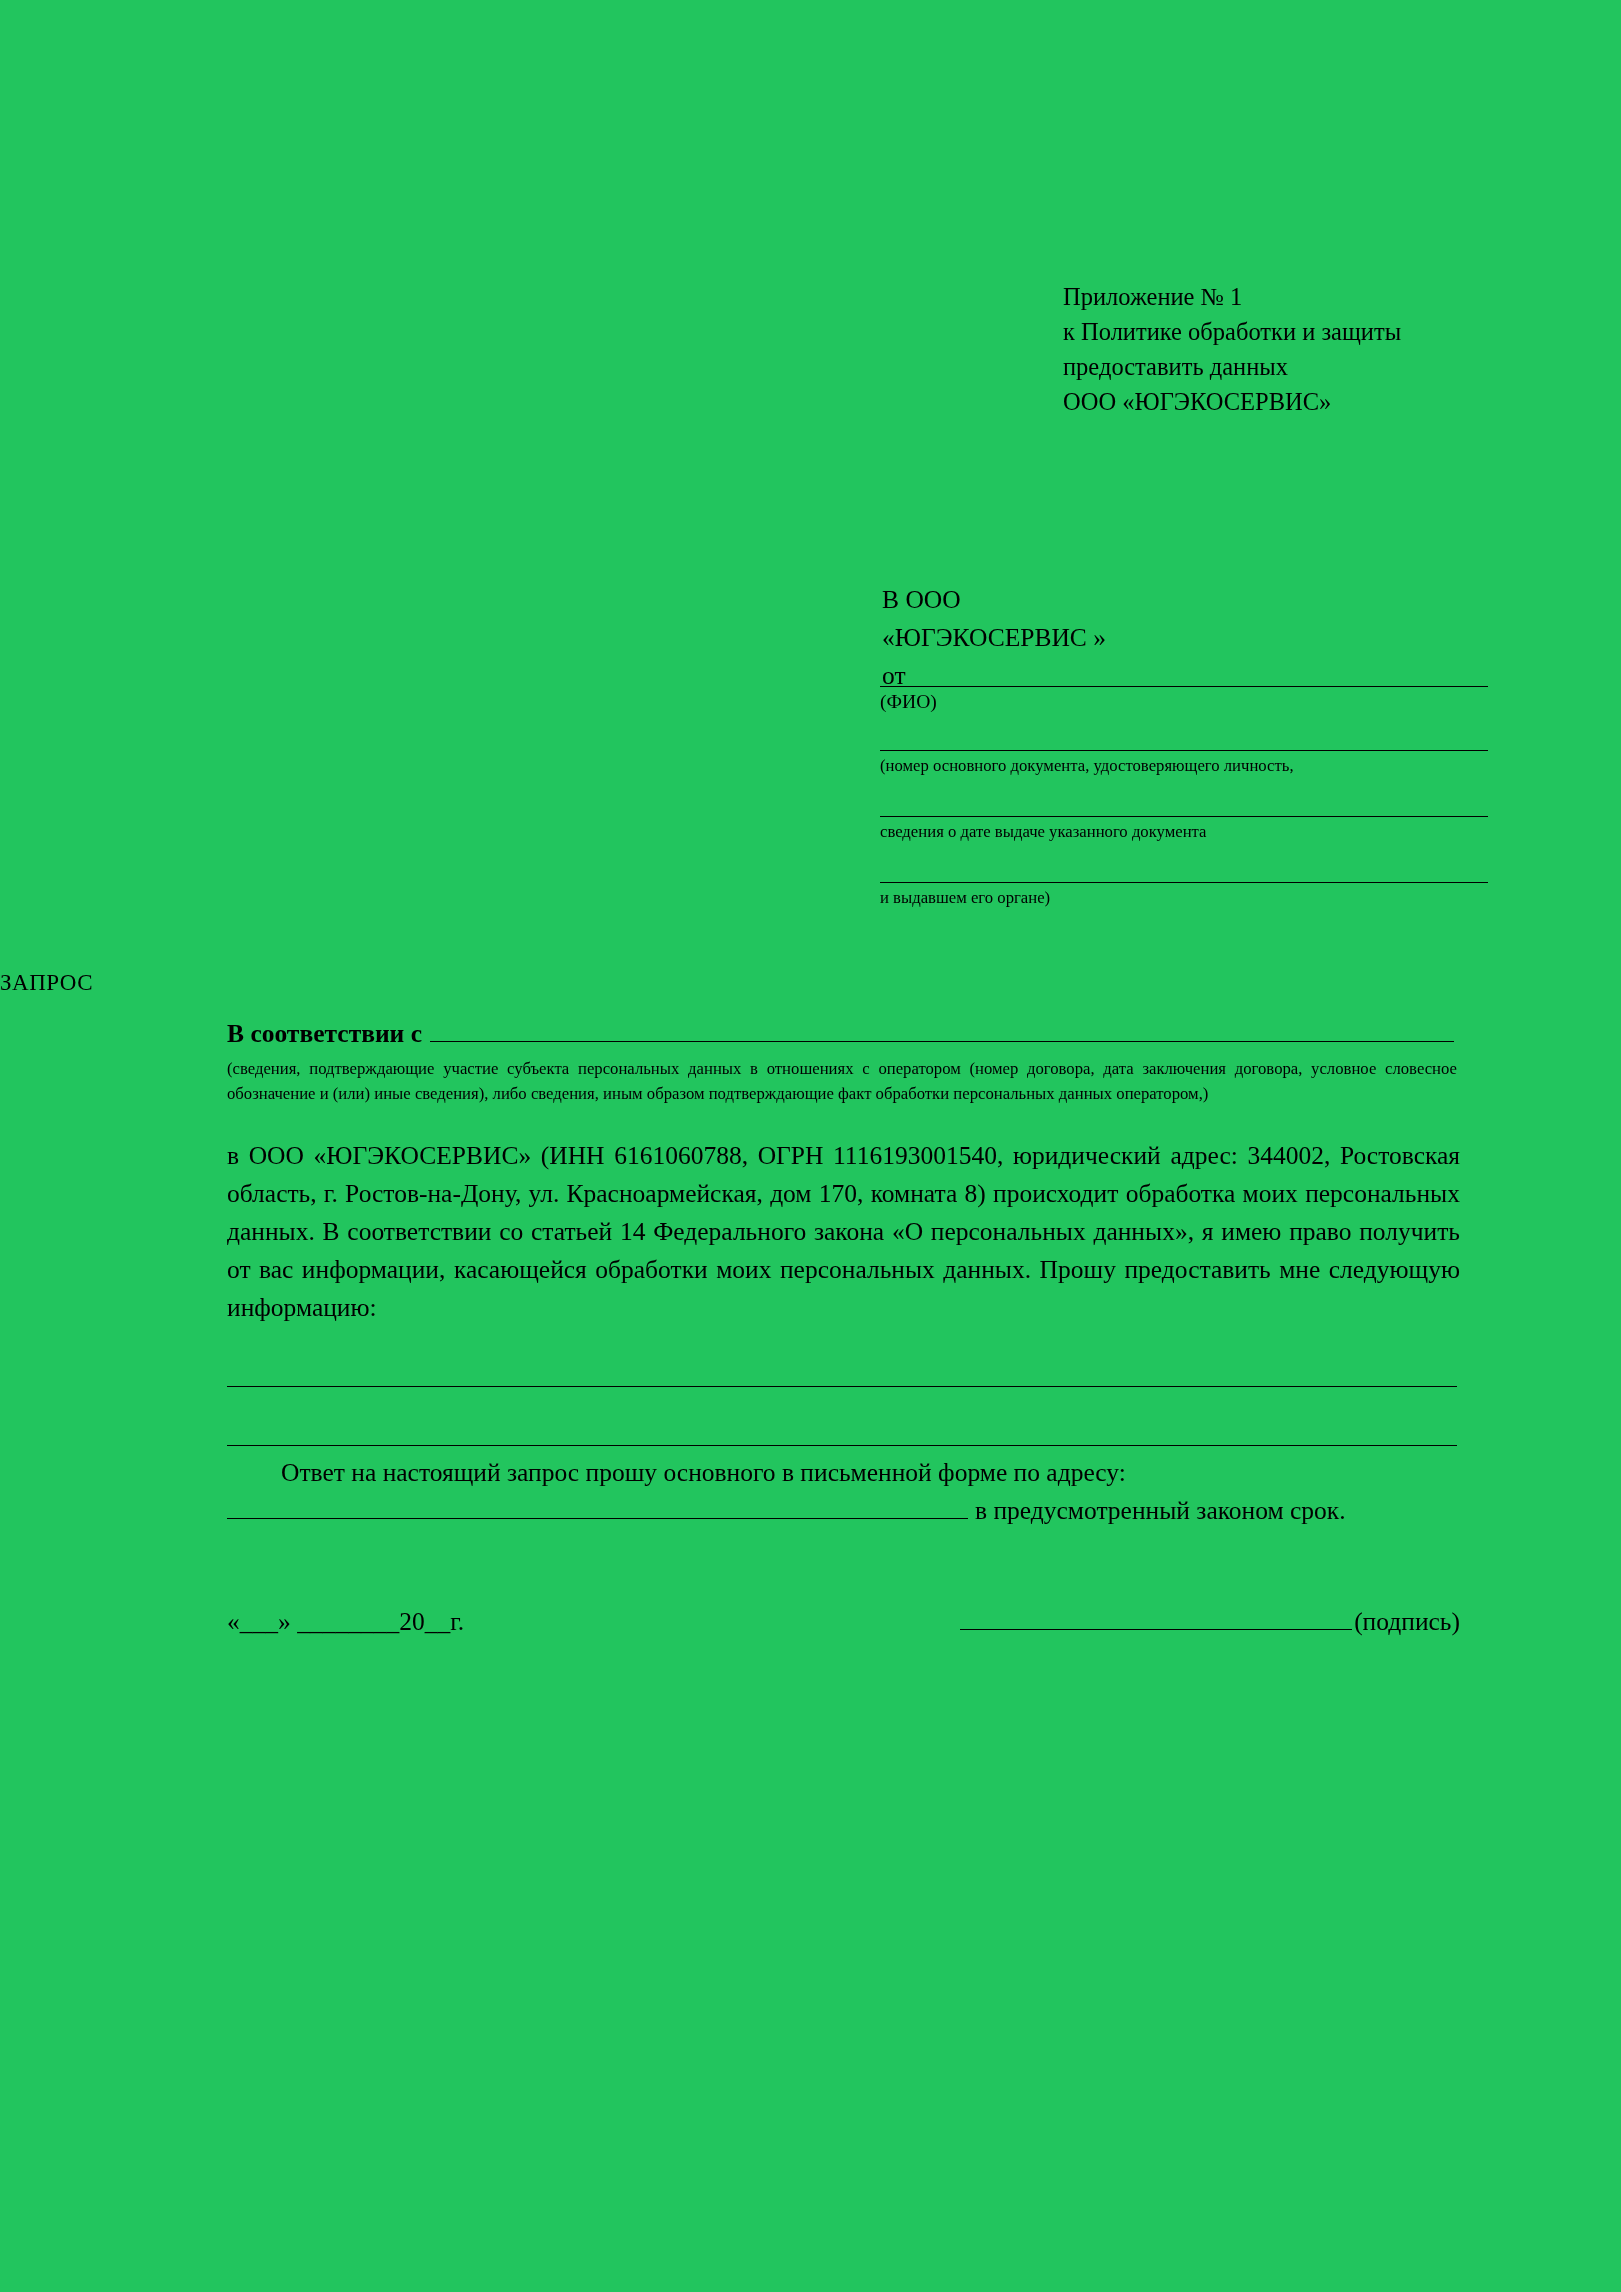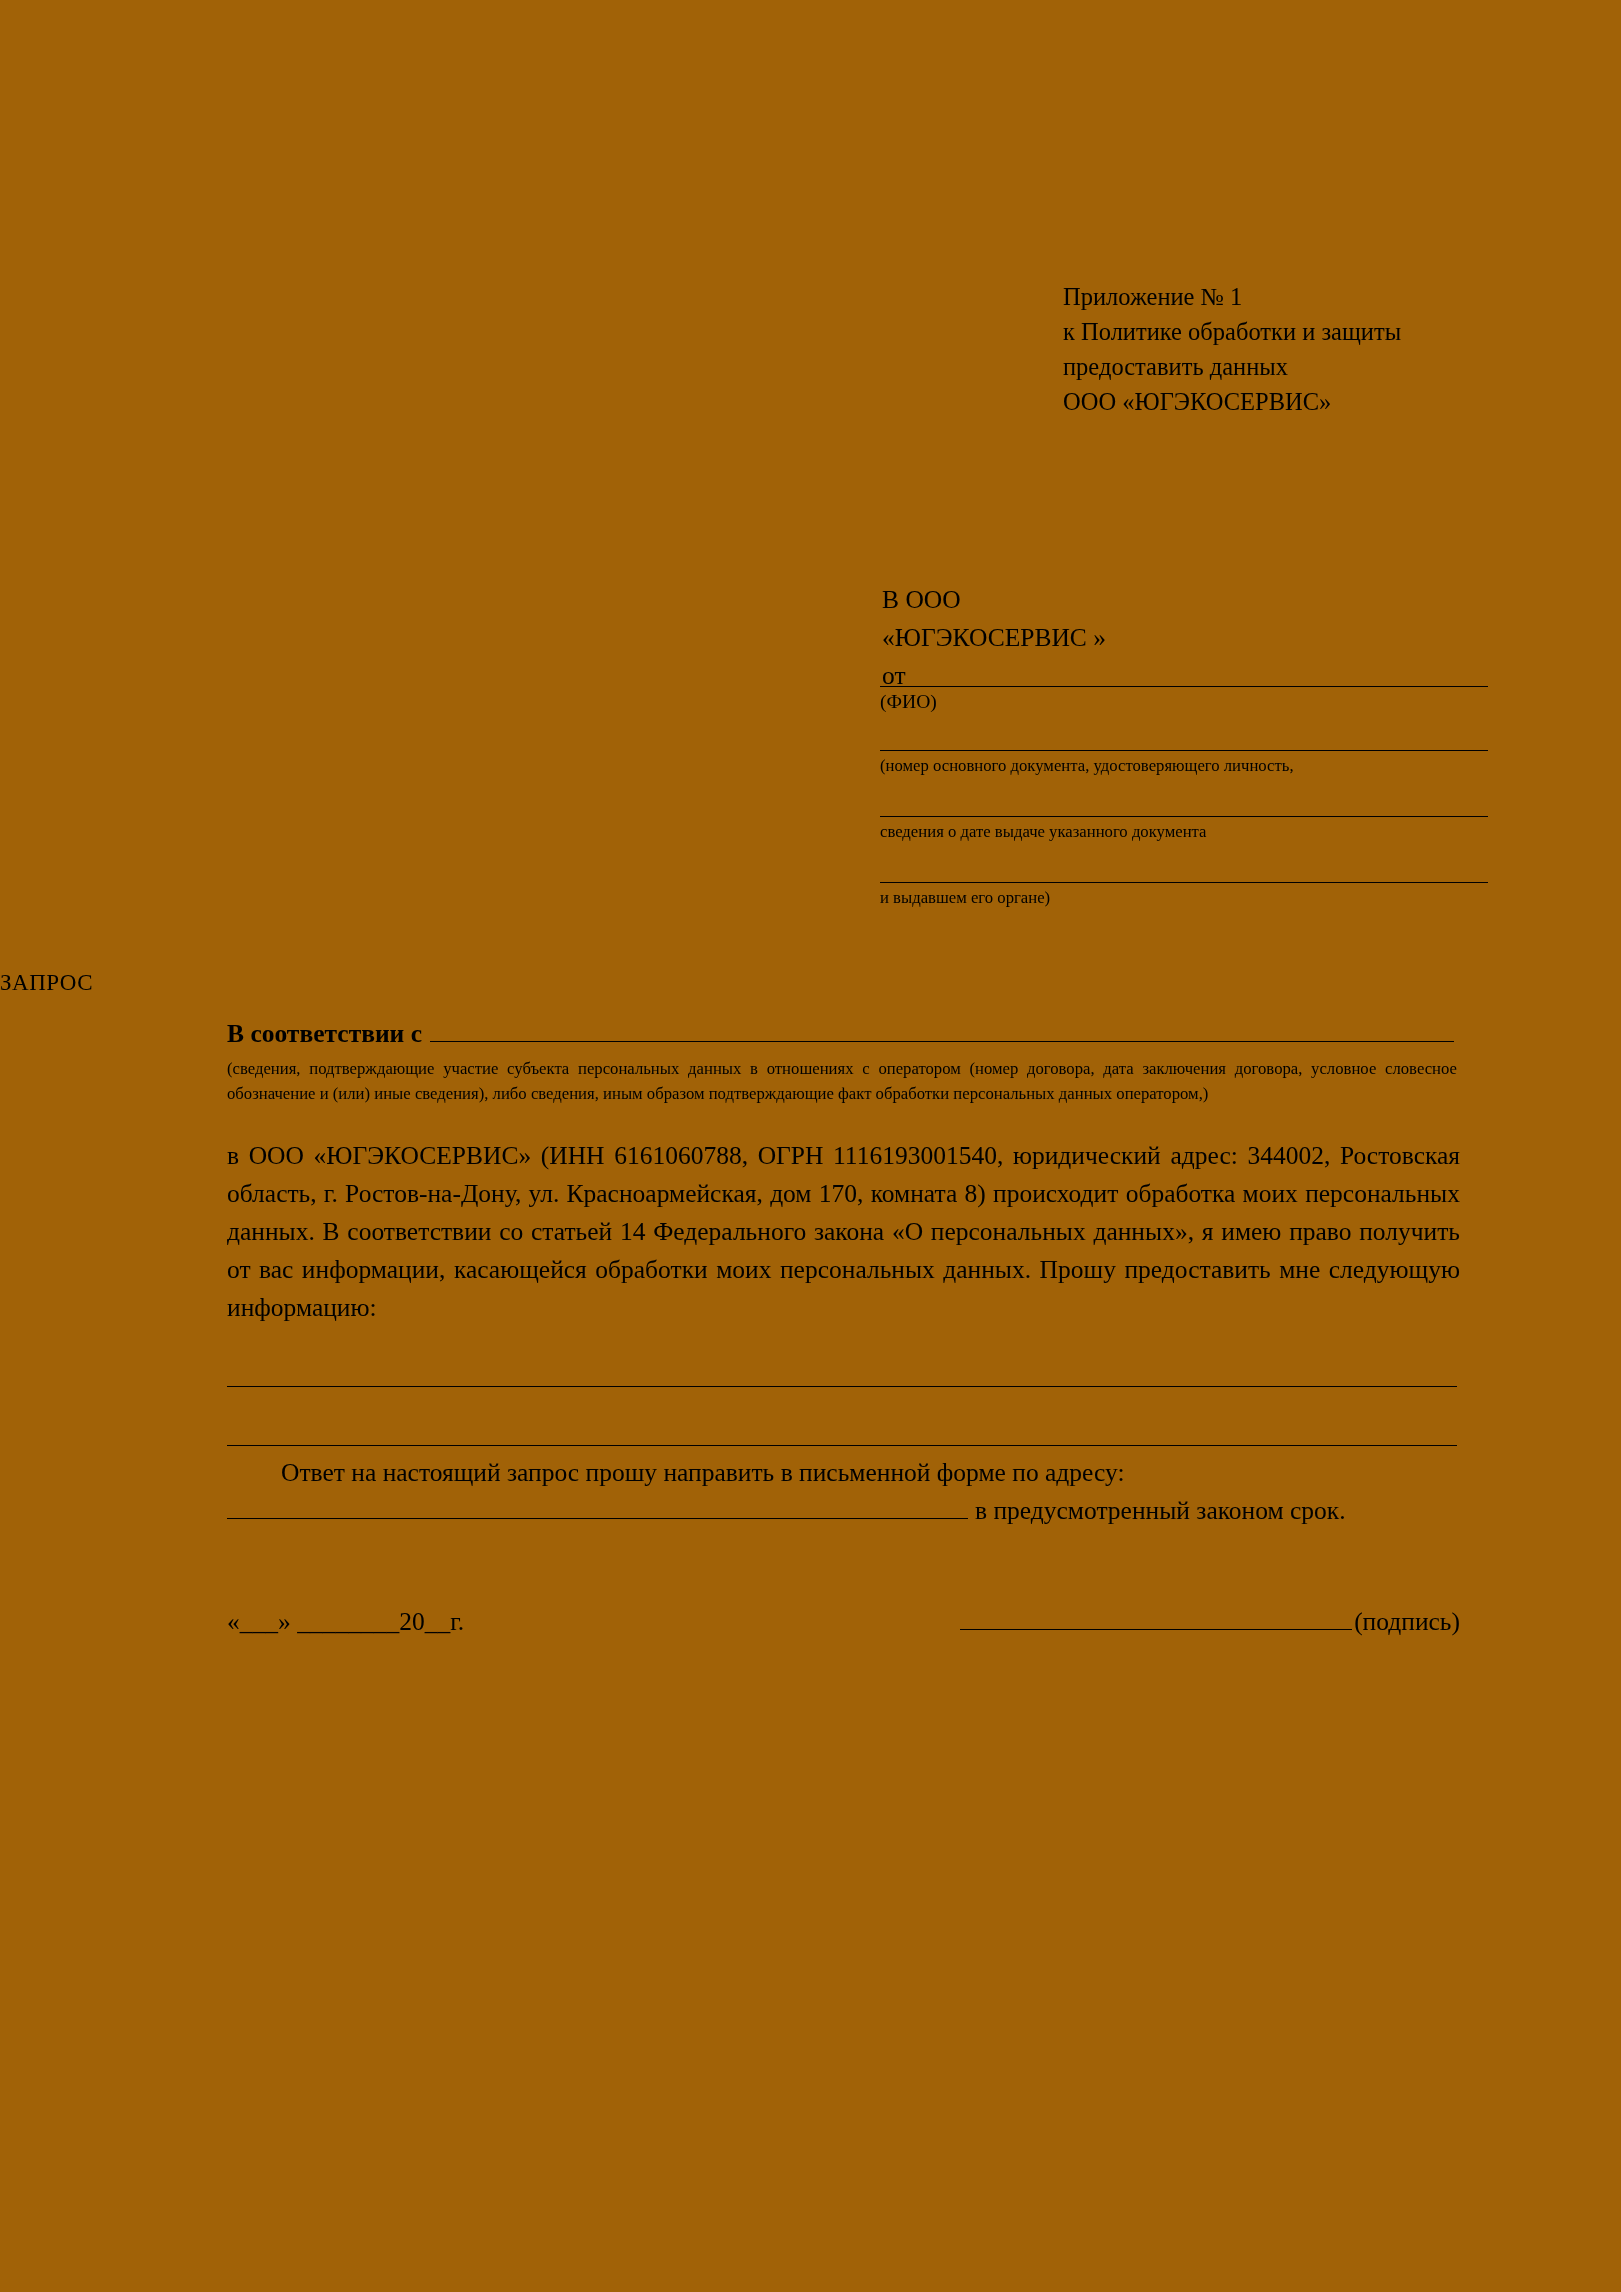--- a/index.html
+++ b/index.html
@@ -14,21 +14,21 @@
     color: #000000;
     position: relative;
     overflow: hidden;
   }
   .page {
     position: absolute;
     left: 0;
     top: 0;
     width: 1621px;
     height: 2293px;
-    background: #a16207;
+    background: #22c55e;
   }
 
   
   .header-block {
     position: absolute;
     left: 1063px;
     top: 279px;
     width: 510px;
     font-size: 24.5px;
     line-height: 35px;
@@ -245,21 +245,21 @@
     <span class="fill"></span>
   </div>
 
   <div class="small-note">(сведения, подтверждающие участие субъекта персональных данных в отношениях с оператором (номер договора, дата заключения договора, условное словесное обозначение и (или) иные сведения), либо сведения, иным образом подтверждающие факт обработки персональных данных оператором,)</div>
 
   <div class="body-par">в ООО «ЮГЭКОСЕРВИС» (ИНН 6161060788, ОГРН 1116193001540, юридический адрес: 344002, Ростовская область, г. Ростов-на-Дону, ул. Красноармейская, дом 170, комната 8) происходит обработка моих персональных данных. В соответствии со статьей 14 Федерального закона «О персональных данных», я имею право получить от вас информации, касающейся обработки моих персональных данных. Прошу предоставить мне следующую информацию:</div>
 
   <div class="blank-rule br1"></div>
   <div class="blank-rule br2"></div>
 
-  <div class="reply-par">Ответ на настоящий запрос прошу направить в письменной форме по адресу:</div>
+  <div class="reply-par">Ответ на настоящий запрос прошу основного в письменной форме по адресу:</div>
 
   <div class="reply-line2">
     <span class="fill"></span>
     <span class="tail">в предусмотренный законом срок.</span>
   </div>
 
   <div class="sig-row">
     <span class="sig-date">«___» ________20__г.</span>
     <span class="sig-right">
       <span class="fill"></span>

